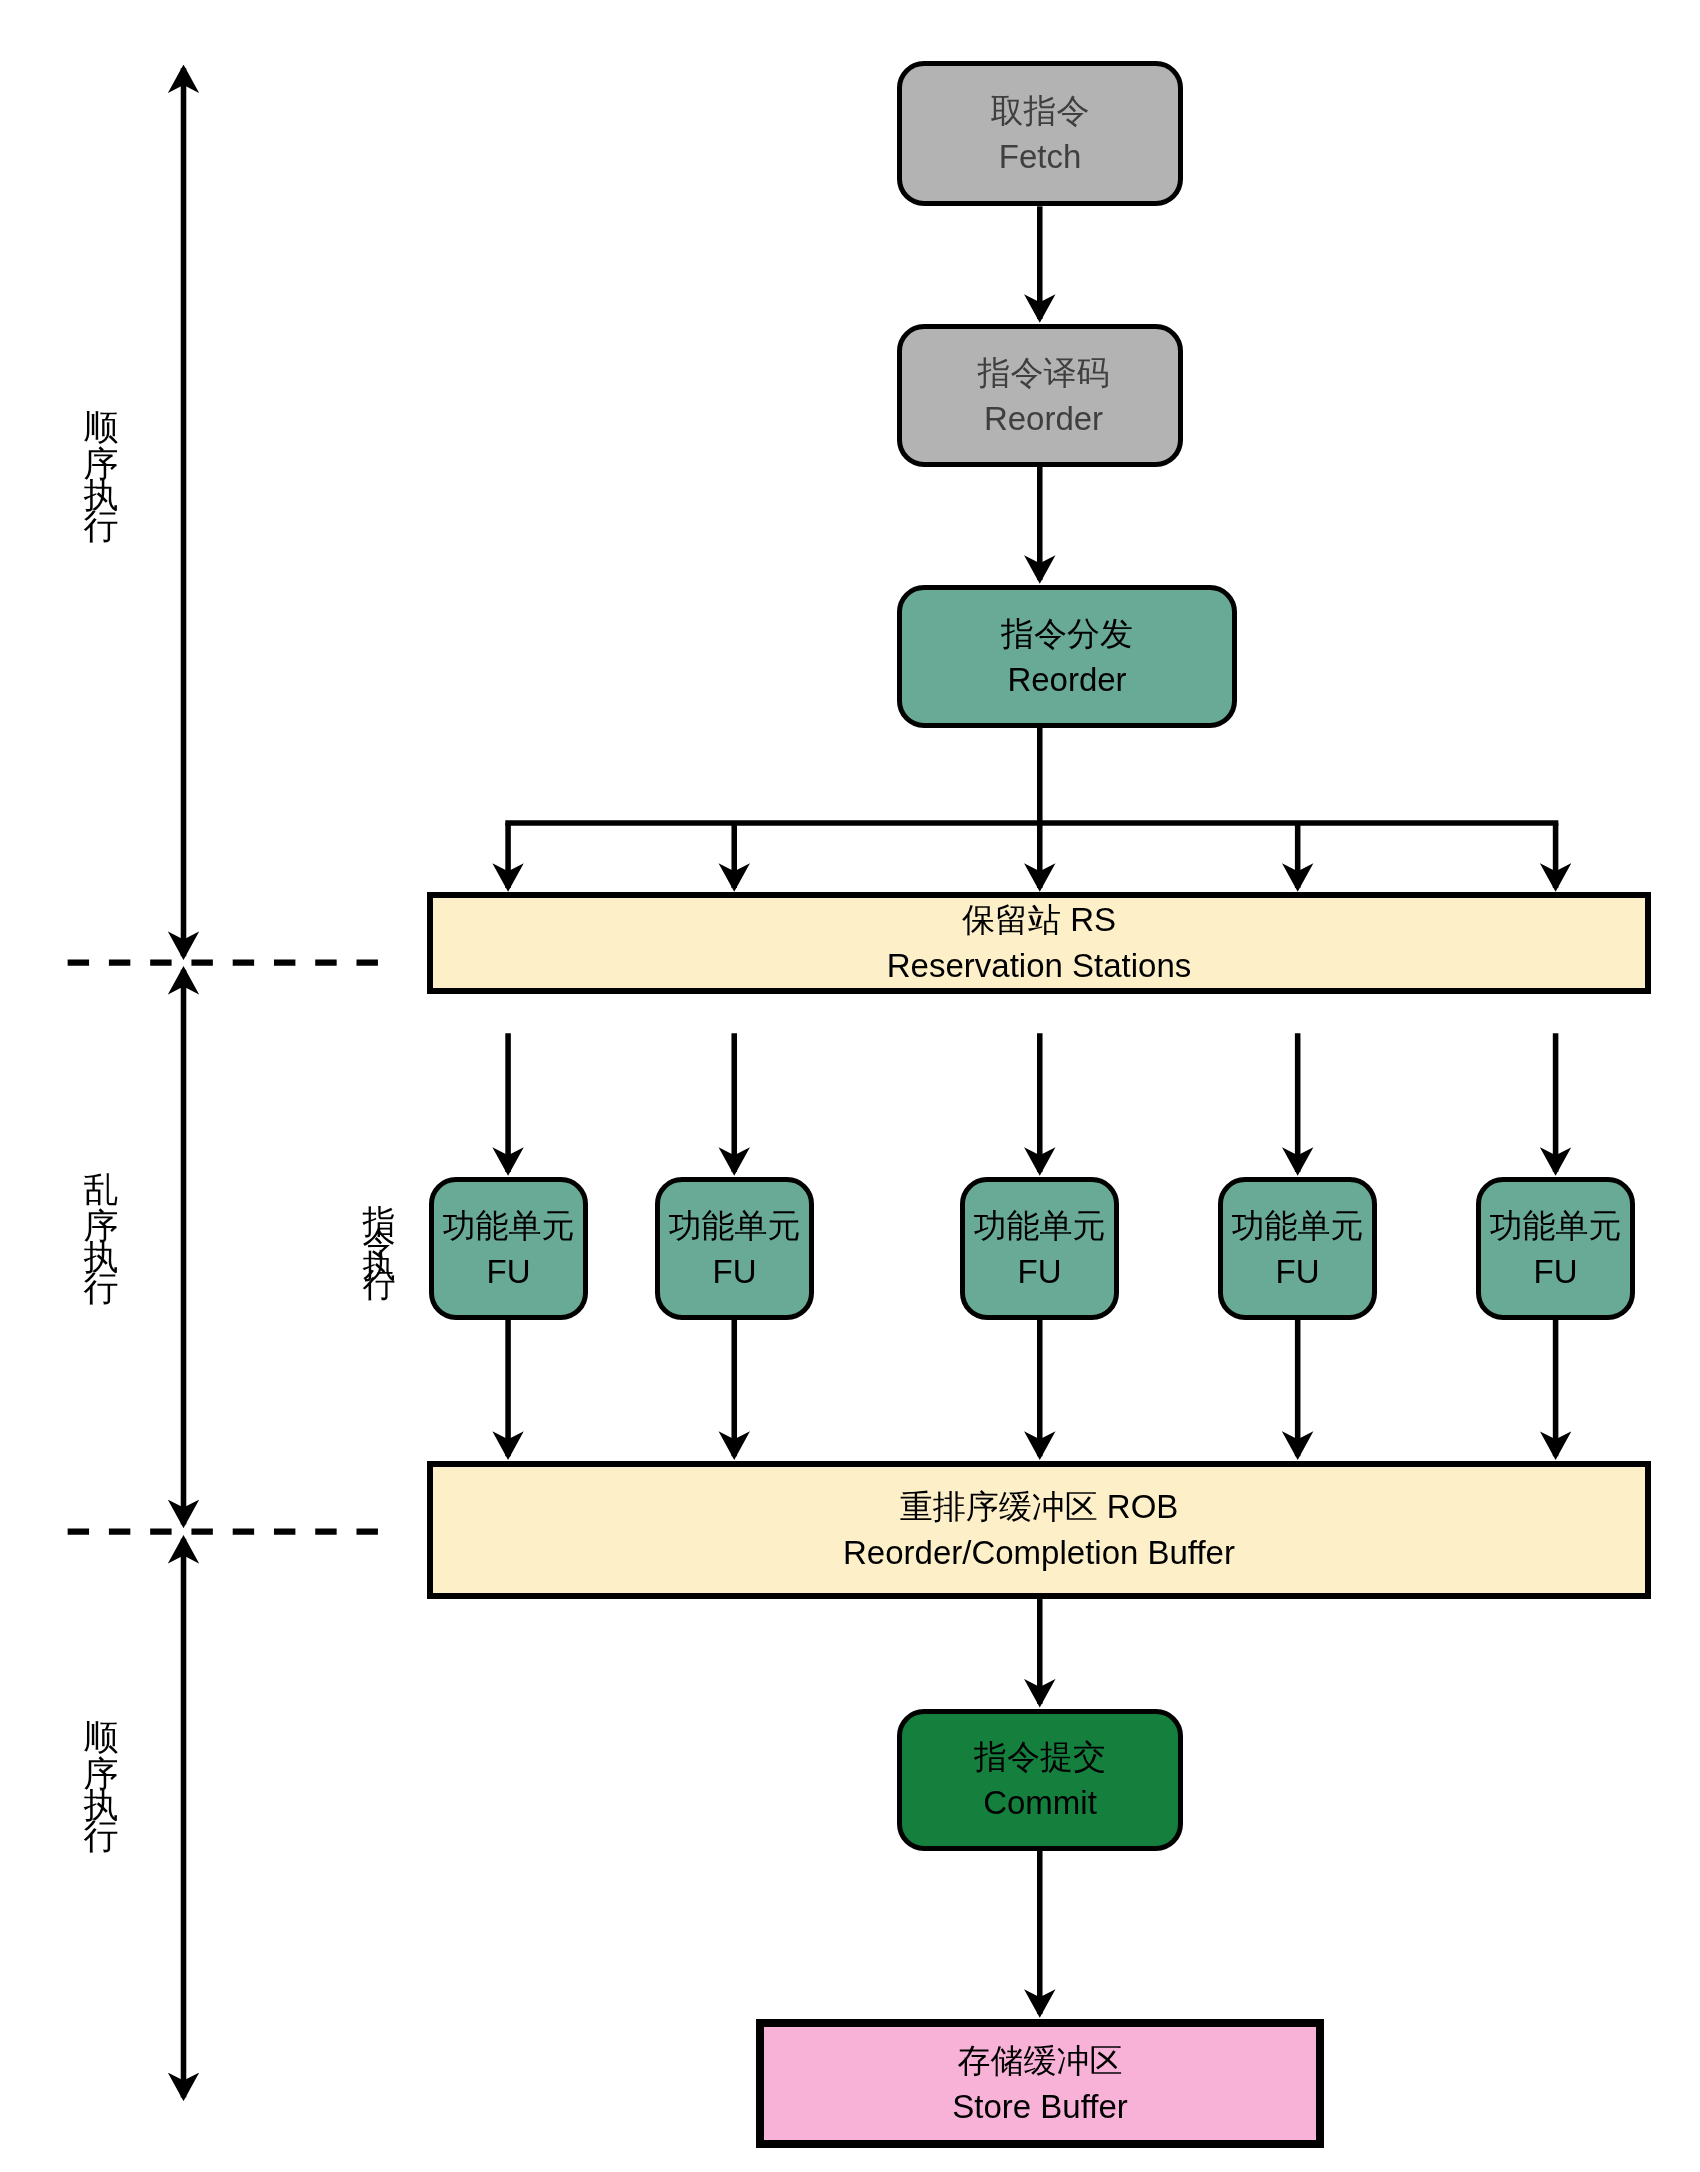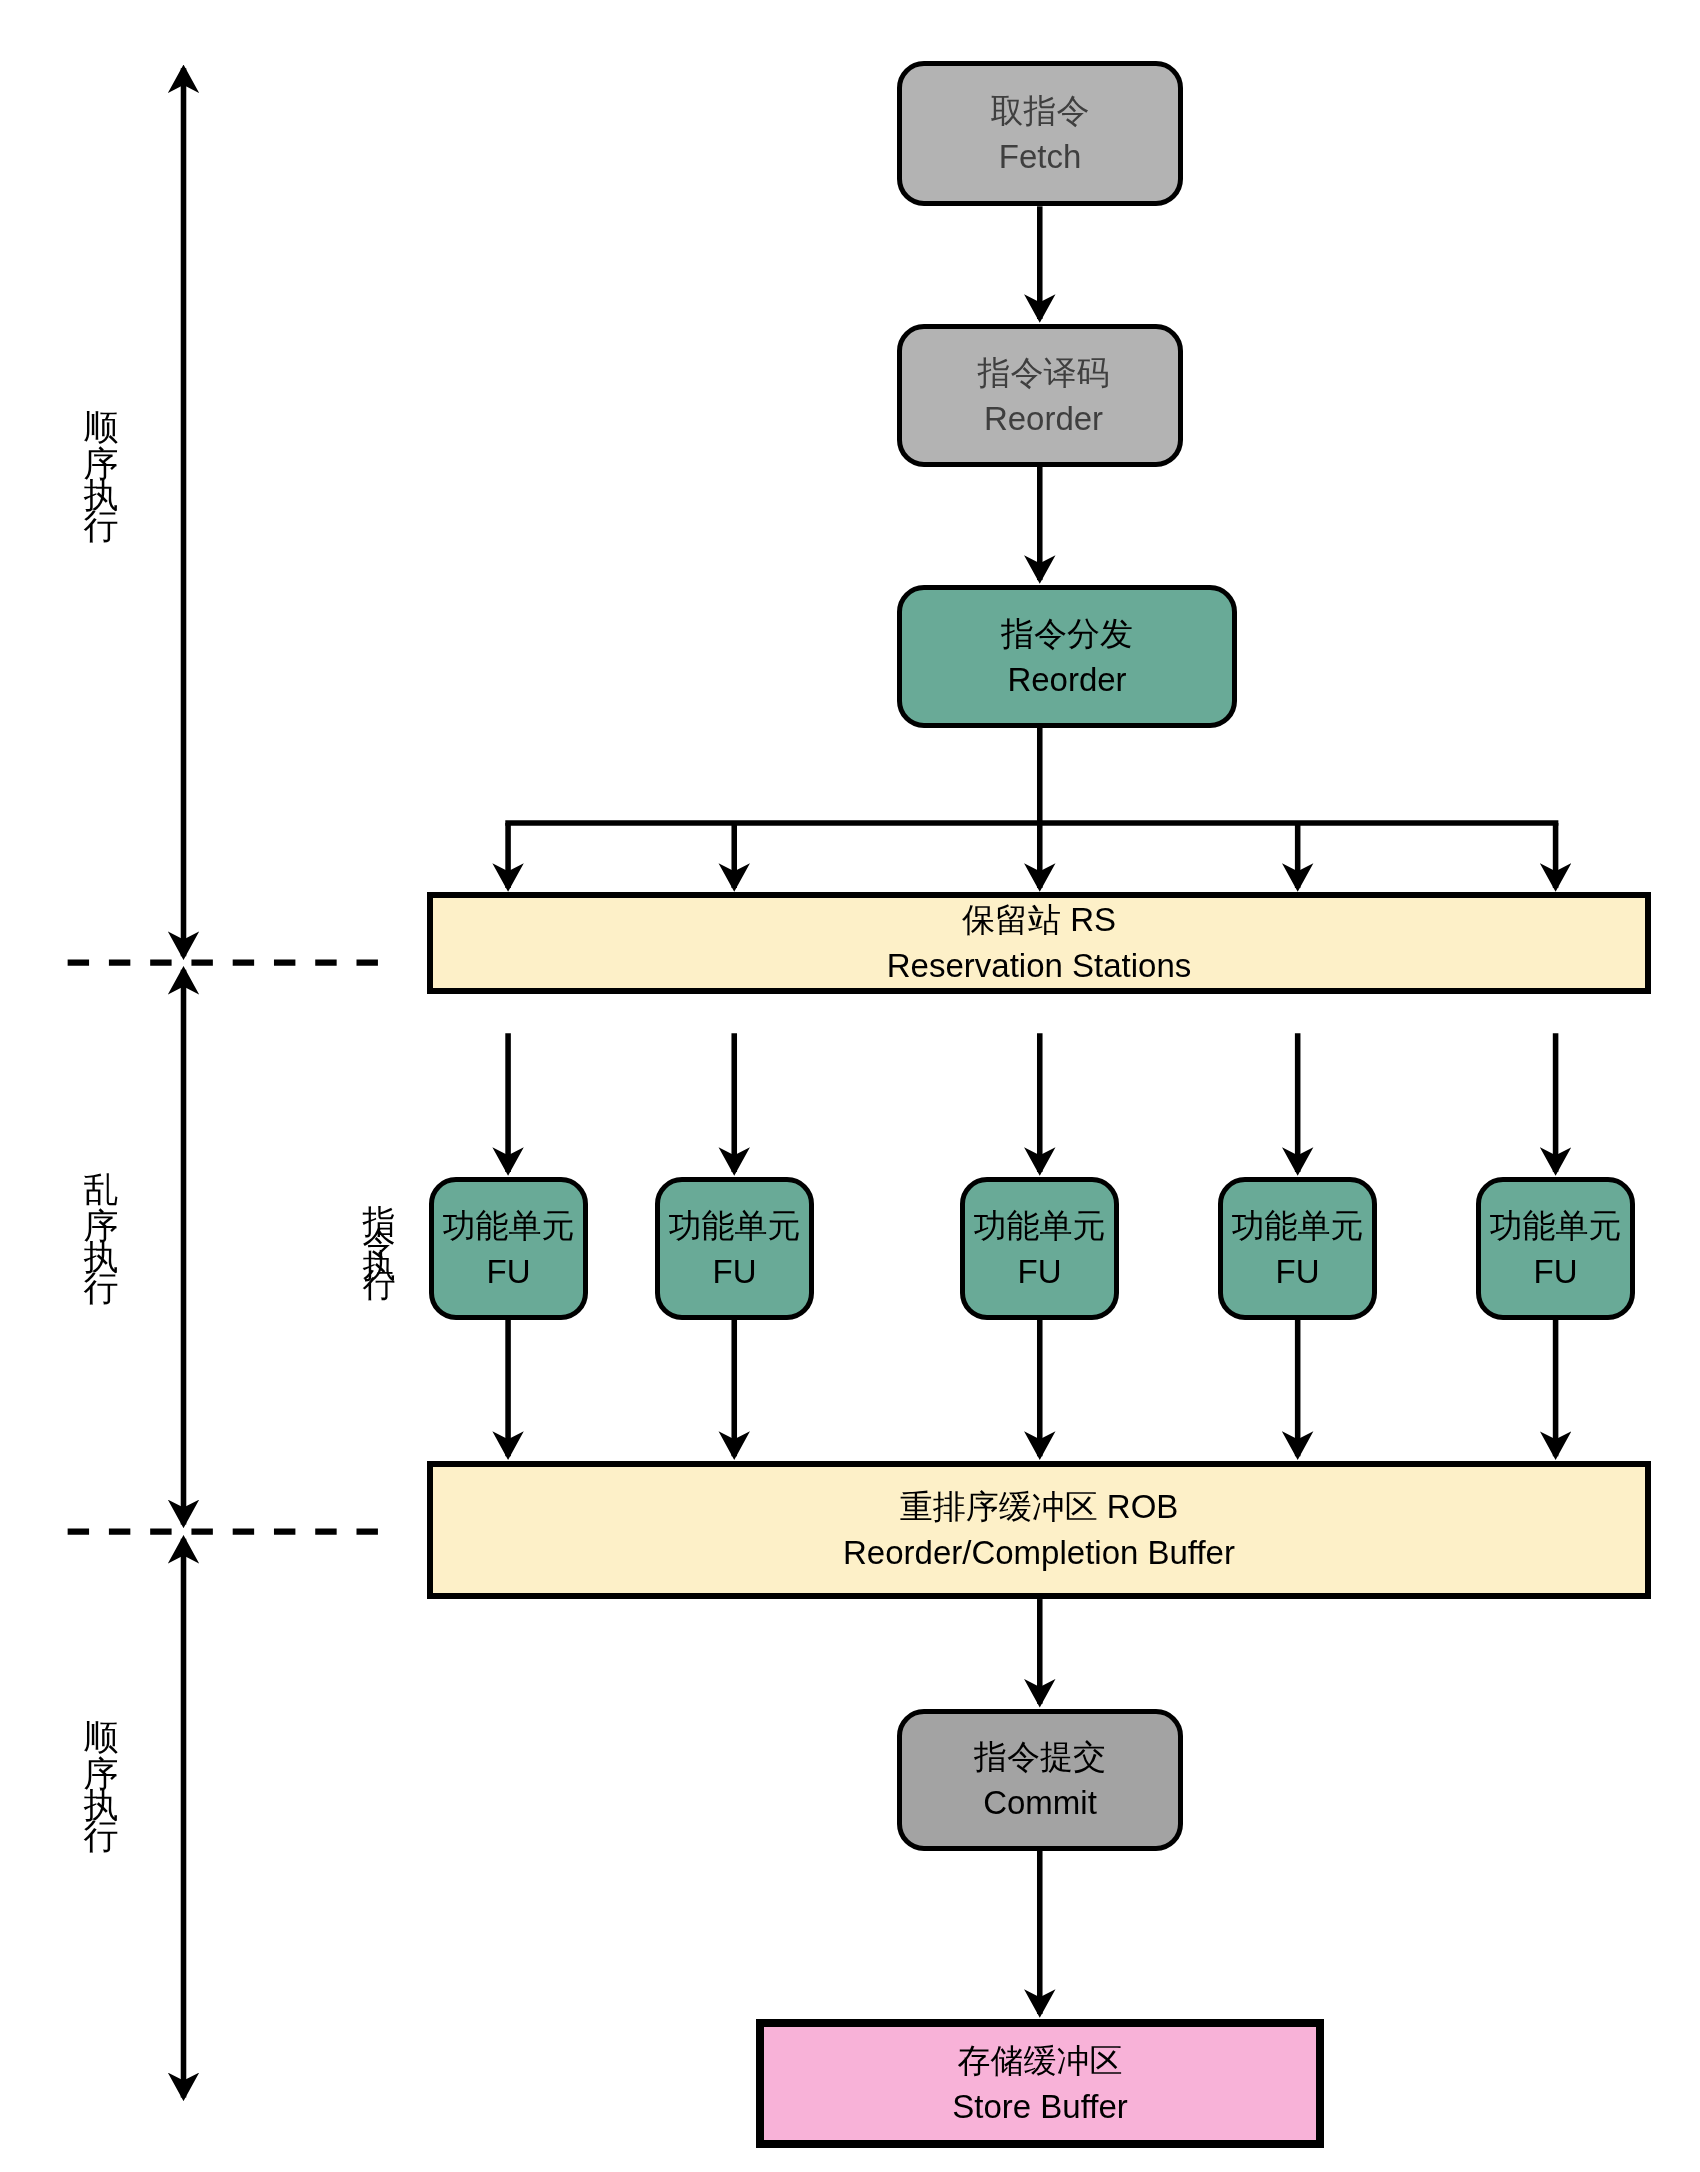--- a/index.html
+++ b/index.html
@@ -129,21 +129,21 @@
   <div class="node rounded" style="left: 1476px; top: 1177px; width: 159px; height: 143px; background-color: rgb(105, 170, 151);">
     <span>功能单元</span>
     <span>FU</span>
   </div>
 
   <div class="node yellow" style="left: 427px; top: 1461px; width: 1224px; height: 138px; background-color: rgb(253, 240, 200);">
     <span>重排序缓冲区 ROB</span>
     <span>Reorder/Completion Buffer</span>
   </div>
 
-  <div class="node rounded" style="left: 897px; top: 1709px; width: 286px; height: 142px; background-color: #a3a3a3;">
+  <div class="node rounded" style="left: 897px; top: 1709px; width: 286px; height: 142px; background-color: #15803d;">
     <span>指令提交</span>
     <span>Commit</span>
   </div>
 
   <div class="node pink" style="left: 756px; top: 2019px; width: 568px; height: 129px; background-color: rgb(248, 178, 216);">
     <span>存储缓冲区</span>
     <span>Store Buffer</span>
   </div>
 
 </div>

